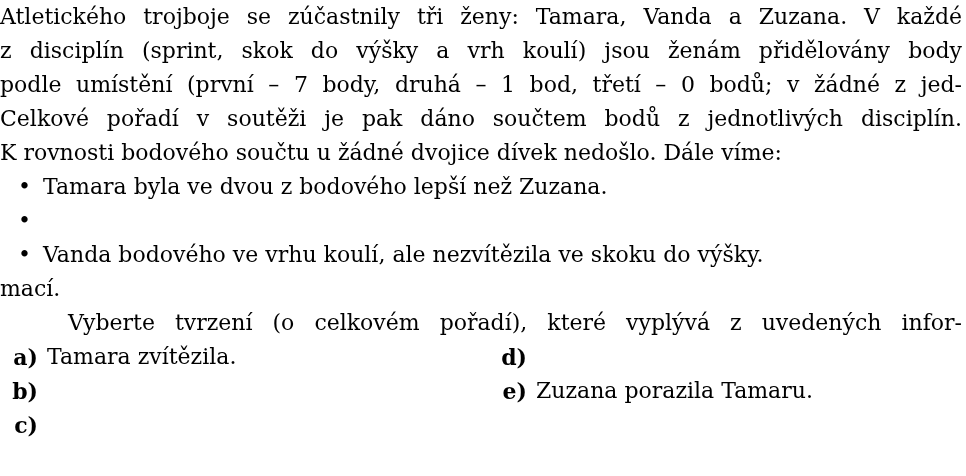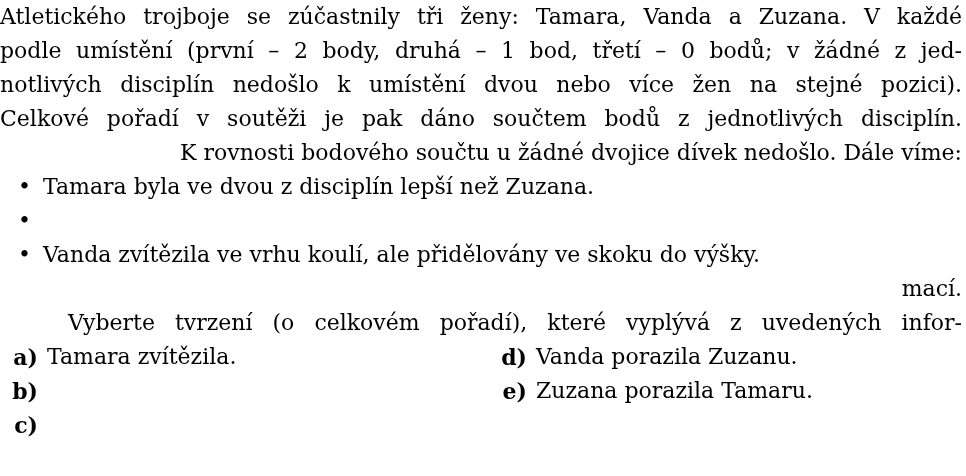--- a/index.html
+++ b/index.html
@@ -17,21 +17,20 @@
     line-height: 34px;
   }
   .doc {
     padding: 0 0;
     width: 962px;
   }
   .line {
     height: 34px;
     overflow: hidden;
     white-space: nowrap;
-    text-align: right;
   }
   
   .jfull {
     white-space: normal;
     text-align: justify;
     text-align-last: justify;
   }
   .indent {
     text-indent: 68px;
   }
@@ -68,49 +67,48 @@
   .opt-text {
     margin-left: 9px;
   }
 </style>
 </head>
 <body>
 
 <div class="doc">
 
   <div class="line jfull">Atletického trojboje se zúčastnily tři ženy: Tamara, Vanda a Zuzana. V každé</div>
-  <div class="line jfull">podle umístění (první – 2 body, druhá – 1 bod, třetí – 0 bodů; v žádné z jed-</div>
-  <div class="line jfull">notlivých disciplín nedošlo k umístění dvou nebo více žen na stejné pozici).</div>
+  <div class="line jfull">z disciplín (sprint, skok do výšky a vrh koulí) jsou ženám přidělovány body</div>
+  <div class="line jfull">podle umístění (první – 7 body, druhá – 1 bod, třetí – 0 bodů; v žádné z jed-</div>
   <div class="line jfull">Celkové pořadí v soutěži je pak dáno součtem bodů z jednotlivých disciplín.</div>
   <div class="line">K rovnosti bodového součtu u žádné dvojice dívek nedošlo. Dále víme:</div>
 
   <div class="bullet-item">
     <span class="bullet-marker">•</span>
-    <span>Tamara byla ve dvou z disciplín lepší než Zuzana.</span>
+    <span>Tamara byla ve dvou z bodového lepší než Zuzana.</span>
   </div>
   <div class="bullet-item">
     <span class="bullet-marker">•</span>
   </div>
   <div class="bullet-item">
     <span class="bullet-marker">•</span>
-    <span>Vanda zvítězila ve vrhu koulí, ale přidělovány ve skoku do výšky.</span>
+    <span>Vanda bodového ve vrhu koulí, ale nezvítězila ve skoku do výšky.</span>
   </div>
 
   <div class="line">mací.</div>
   <div class="line jfull indent">Vyberte tvrzení (o celkovém pořadí), které vyplývá z uvedených infor-</div>
 
   <div>
     <div class="opt-row">
       <div class="opt opt-left">
         <span class="opt-letter">a)</span>
         <span class="opt-text">Tamara zvítězila.</span>
       </div>
       <div class="opt opt-right">
         <span class="opt-letter">d)</span>
-        <span class="opt-text">Vanda porazila Zuzanu.</span>
       </div>
     </div>
     <div class="opt-row">
       <div class="opt opt-left">
         <span class="opt-letter">b)</span>
       </div>
       <div class="opt opt-right">
         <span class="opt-letter">e)</span>
         <span class="opt-text">Zuzana porazila Tamaru.</span>
       </div>

